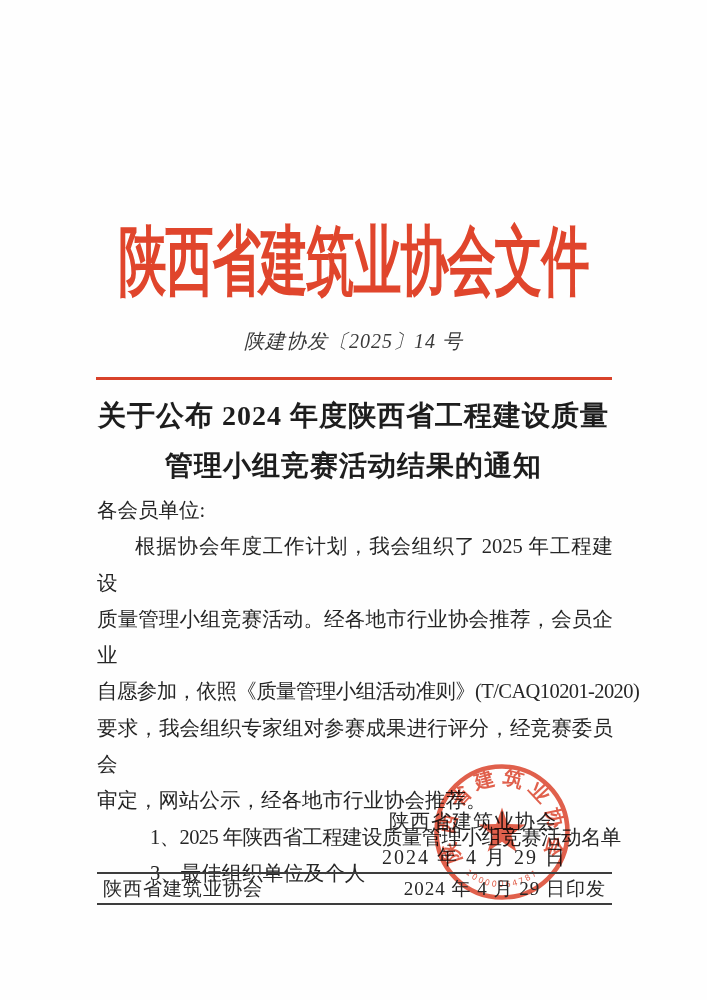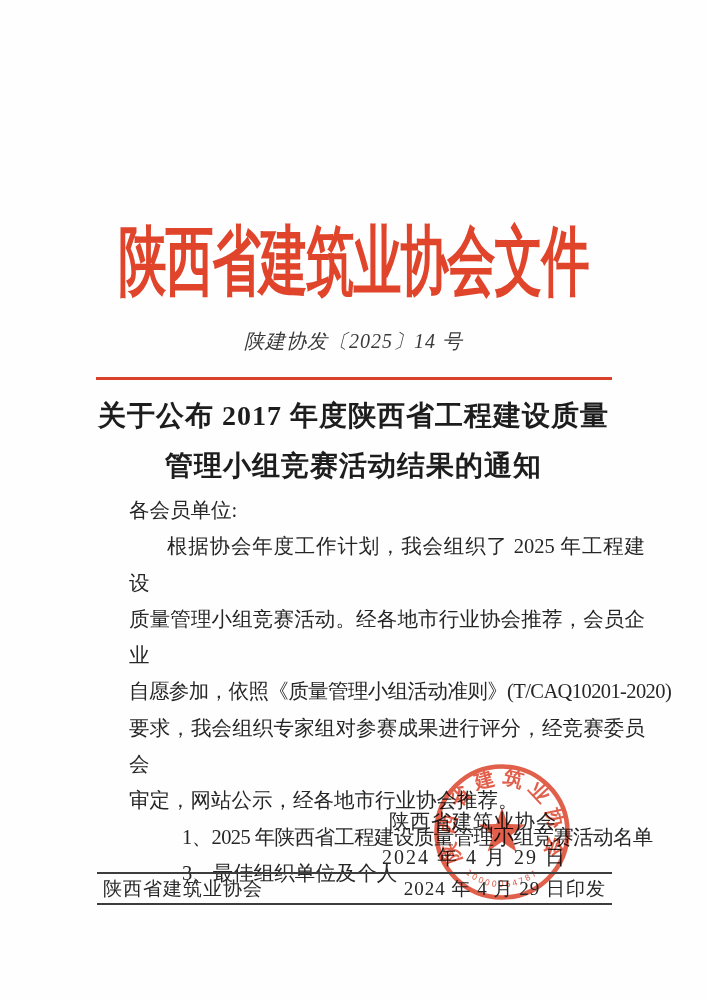--- a/index.html
+++ b/index.html
@@ -50,21 +50,20 @@
     color: #1d1d1d;
   }
   .subject .t-line { line-height: 50px; letter-spacing: 1px; }
   
   .body-block {
     position: absolute;
     top: 492px; left: 97px;
     width: 516px;
     font-size: 20.5px;
     color: #262626;
-    margin-left: 32px;
   }
   .b-line { line-height: 36.3px; white-space: pre-wrap; }
   .just   { text-align: justify; text-align-last: justify; }
   .ind-p  { text-indent: 38px; }
   .ind-a  { text-indent: 53px; }
   .fit    { letter-spacing: -0.6px; white-space: nowrap; }
   
   .signature {
     position: absolute;
     top: 803px; right: 140px;
@@ -103,21 +102,21 @@
 
 <div class="page">
 
   <div class="letterhead">陕西省建筑业协会文件</div>
 
   <div class="doc-number">陕建协发〔2025〕14 号</div>
 
   <div class="red-divider"></div>
 
   <div class="subject">
-    <div class="t-line">关于公布 2017 年度陕西省工程建设质量</div>
+    <div class="t-line">关于公布 2024 年度陕西省工程建设质量</div>
     <div class="t-line">管理小组竞赛活动结果的通知</div>
   </div>
 
   <div class="body-block">
     <div class="b-line">各会员单位:</div>
     <div class="b-line just ind-p">根据协会年度工作计划，我会组织了 2025 年工程建设</div>
     <div class="b-line just">质量管理小组竞赛活动。经各地市行业协会推荐，会员企业</div>
     <div class="b-line just fit">自愿参加，依照《质量管理小组活动准则》(T/CAQ10201-2020)</div>
     <div class="b-line just">要求，我会组织专家组对参赛成果进行评分，经竞赛委员会</div>
     <div class="b-line">审定，网站公示，经各地市行业协会推荐。</div>

